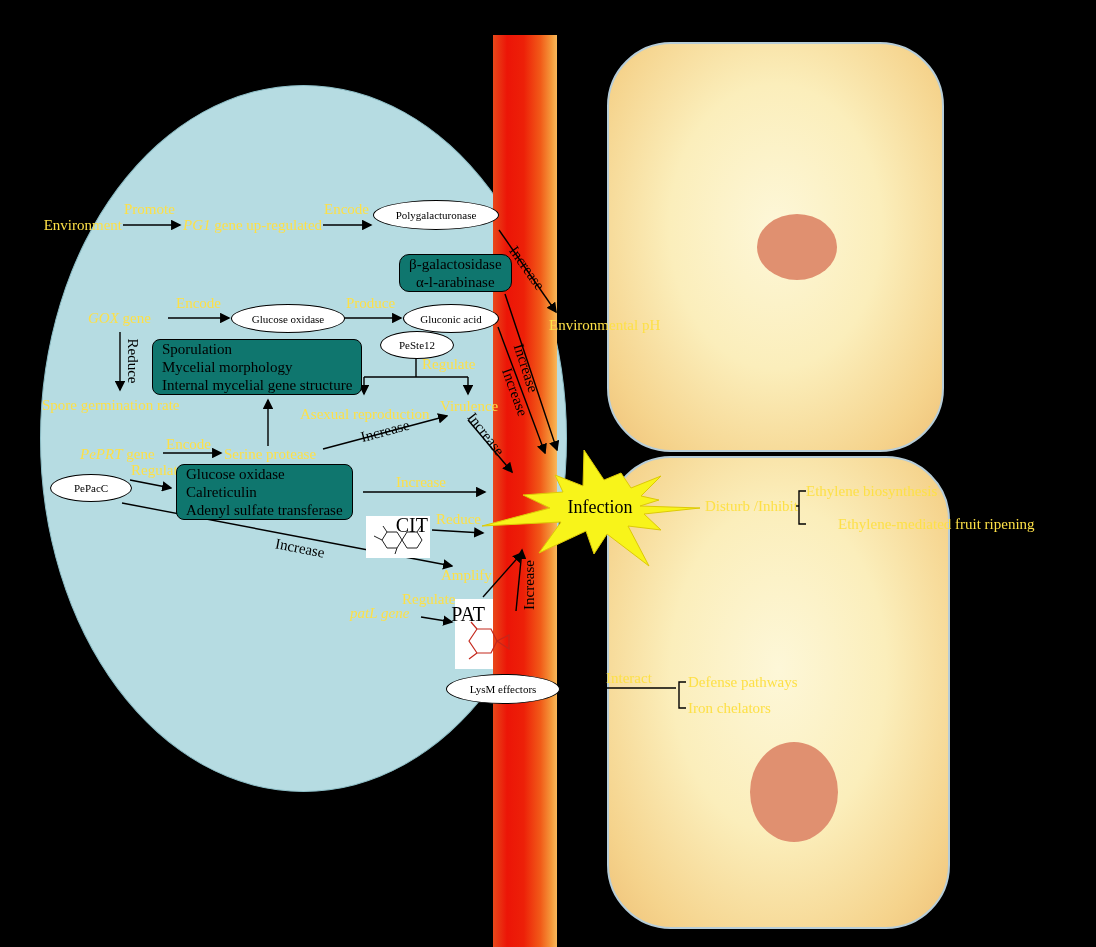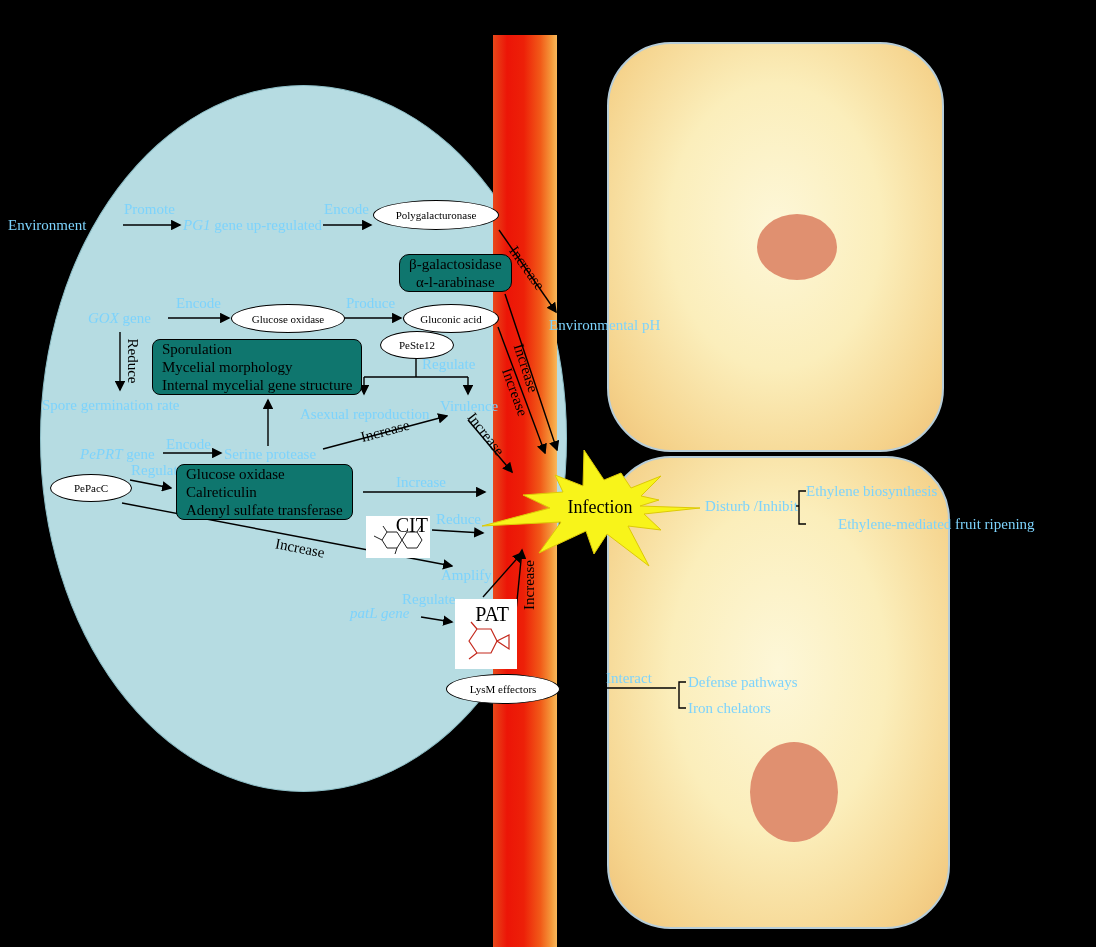--- a/index.html
+++ b/index.html
@@ -8,21 +8,21 @@
   .fungal{position:absolute;left:40px;top:85px;width:525px;height:705px;
           background:#b6dce2;border:1px solid #8fc0c9;border-radius:50%;}
   .membrane{position:absolute;left:493px;top:35px;width:64px;height:912px;
             background:linear-gradient(90deg,#e8481a 0%,#ec1507 22%,#ed2008 48%,#f15a18 74%,#f59b3c 92%,#f8b85c 100%);}
   .host{position:absolute;border:2px solid #b7cdd8;border-radius:64px;
         background:radial-gradient(ellipse at 50% 45%, #fdf7d8 0%, #fbeebb 45%, #f5d38c 82%, #efc279 100%);}
   .host.top{left:607px;top:42px;width:333px;height:406px;}
   .host.bottom{left:607px;top:456px;width:339px;height:469px;}
   .nucleus{position:absolute;background:#e09070;border-radius:50%;}
   .overlay{position:absolute;left:0;top:0;pointer-events:none;}
-  .t{position:absolute;font-size:15px;line-height:17px;white-space:nowrap;color:#7dd3fc;}
+  .t{position:absolute;font-size:15px;line-height:17px;white-space:nowrap;color:#fde047;}
   .rlab{position:absolute;width:56px;text-align:center;font-size:15px;line-height:16px;
         color:#000;transform-origin:50% 50%;white-space:nowrap;}
   .oval{position:absolute;background:#fff;border:1.3px solid #000;border-radius:50%;
         display:flex;align-items:center;justify-content:center;font-size:11px;white-space:nowrap;}
   .wbox{position:absolute;background:#0f766e;border:1.3px solid #000;border-radius:10px;
         font-size:15px;line-height:18px;padding:0 9px;white-space:nowrap;}
   .struct{position:absolute;background:#fff;}
   .struct .slabel{position:absolute;font-size:20px;}
   .inf{position:absolute;font-size:18px;text-align:center;width:120px;}
   i{font-style:italic;}
@@ -85,21 +85,21 @@
       <line x1="468" y1="420" x2="512" y2="472" marker-end="url(#ah)"></line>
       <line x1="566" y1="338" x2="577" y2="448" marker-end="url(#ah)"></line>
 
       <line x1="558" y1="688" x2="676" y2="688"></line>
       <path d="M686,682 L679,682 L679,708 L686,708"></path>
       <line x1="795" y1="506" x2="799" y2="506"></line>
       <path d="M806,491 L799,491 L799,524 L806,524"></path>
     </g>
   </svg>
 
-  <div class="t" style="left:8px;top:217px;width:114px;">Environment</div>
+  <div class="t" style="left:8px;top:217px;width:114px;text-align:right;">Environment</div>
   <div class="t" style="left:124px;top:201px;">Promote</div>
 
   <div class="t" style="left:183px;top:217px;"><i>PG1</i><span> gene up-regulated</span></div>
   <div class="t" style="left:324px;top:201px;">Encode</div>
   <div class="oval" style="left:373px;top:200px;width:124px;height:28px;">Polygalacturonase</div>
 
   <div class="wbox" style="left:399px;top:254px;text-align:center;">
     <div>β-galactosidase</div>
     <div>α-l-arabinase</div>
   </div>
@@ -150,21 +150,21 @@
     <div class="slabel" style="right:2px;top:-2px;">CIT</div>
   </div>
   <div class="t" style="left:436px;top:511px;">Reduce</div>
 
   <div class="rlab" style="left:272px;top:540px;transform:rotate(11deg);">Increase</div>
   <div class="t" style="left:441px;top:567px;">Amplify</div>
 
   <div class="t" style="left:350px;top:605px;font-style:italic;">patL gene</div>
   <div class="t" style="left:402px;top:591px;">Regulate</div>
 
-  <div class="struct" style="left:455px;top:599px;width:62px;height:70px;">
+  <div class="struct" style="left:455px;top:599px;width:38px;height:70px;">
     <svg width="56" height="46" viewBox="0 0 56 46" style="position:absolute;left:2px;top:20px;">
       <g stroke="#c4281c" fill="none" stroke-width="1.2">
         <path d="M12,22 L20,10 L34,10 L40,22 L34,34 L20,34 Z"></path>
         <path d="M40,22 L52,16 L52,30 Z"></path>
         <path d="M20,10 L14,3 M20,34 L12,40"></path>
       </g>
     </svg>
     <div class="slabel" style="right:8px;top:4px;">PAT</div>
   </div>
   <div class="rlab" style="left:501px;top:577px;transform:rotate(-90deg);">Increase</div>

